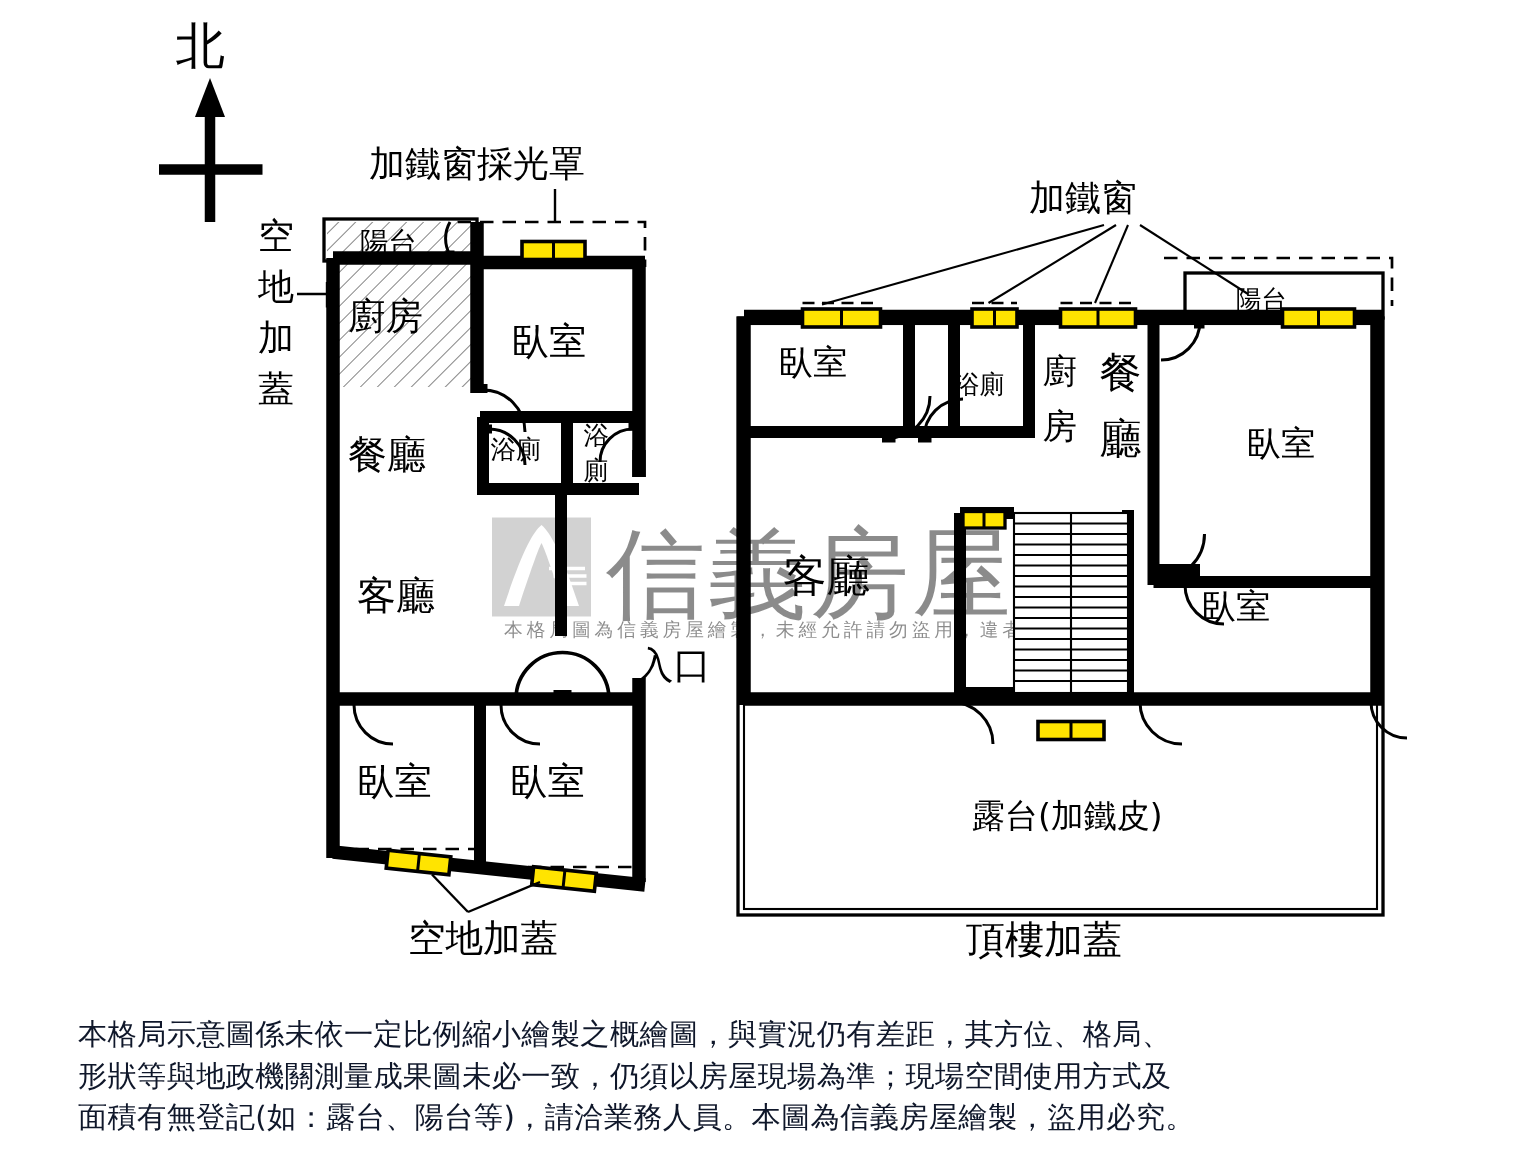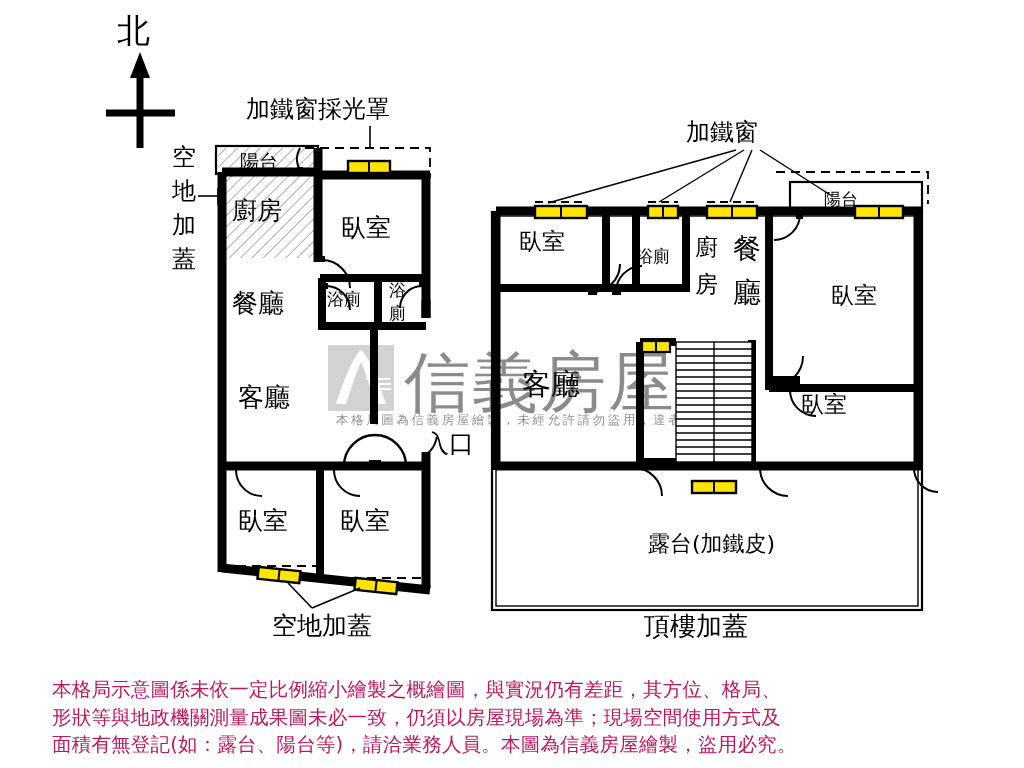--- a/index.html
+++ b/index.html
@@ -6,21 +6,21 @@
   body{
     width:1024px;height:768px;background:#ffffff;
     font-family:"DejaVu Sans","Liberation Sans",sans-serif;
     position:relative;overflow:hidden;
   }
   #stage{position:absolute;left:0;top:0;width:1024px;height:768px;}
   svg{display:block;}
   .cjk{font-family:"DejaVu Sans","Liberation Sans",sans-serif;fill:#000;}
   .disclaimer{
     position:absolute;left:52px;top:676px;width:930px;
-    font-size:19.5px;line-height:1.42;color:#be185d;letter-spacing:.2px;
+    font-size:19.5px;line-height:1.42;color:#0f172a;letter-spacing:.2px;
     font-family:"DejaVu Sans","Liberation Sans",sans-serif;
     white-space:pre-line;
   }
 </style>
 </head>
 <body>
 
 <div id="stage">
 <svg width="1024" height="768" viewBox="0 0 1024 768" xmlns="http://www.w3.org/2000/svg">
 

